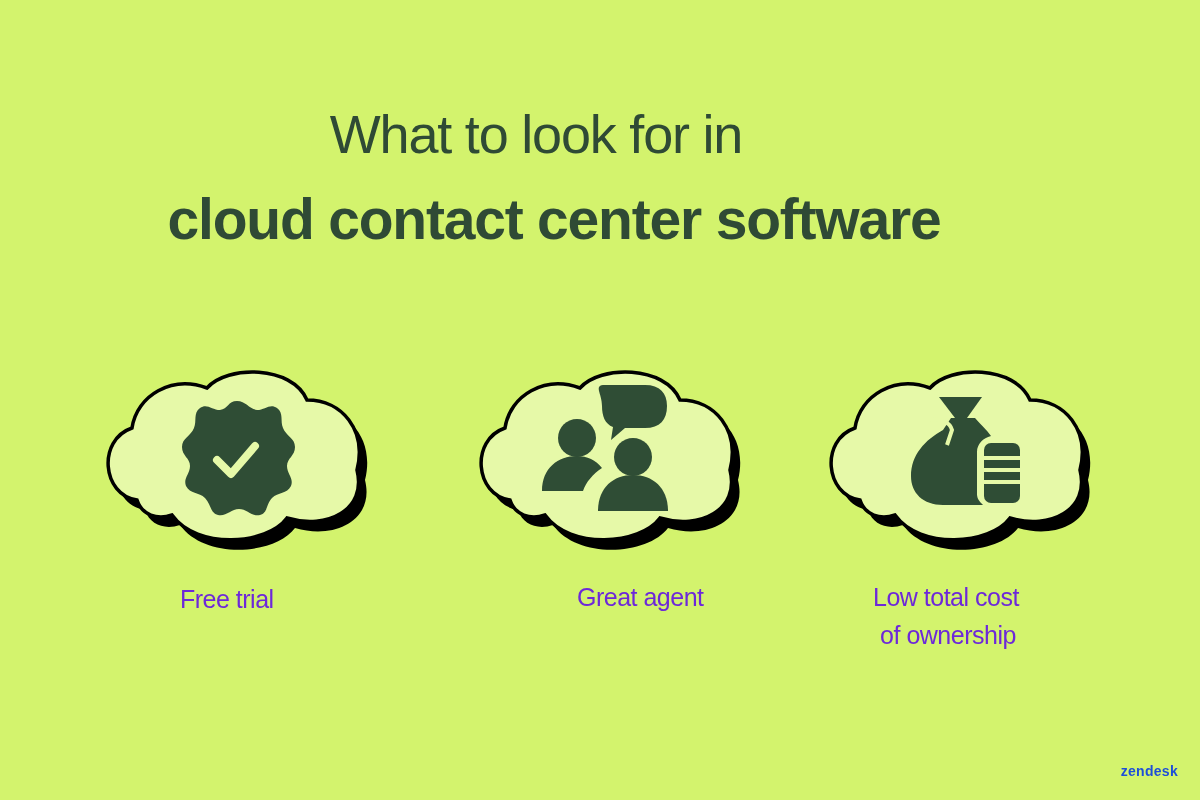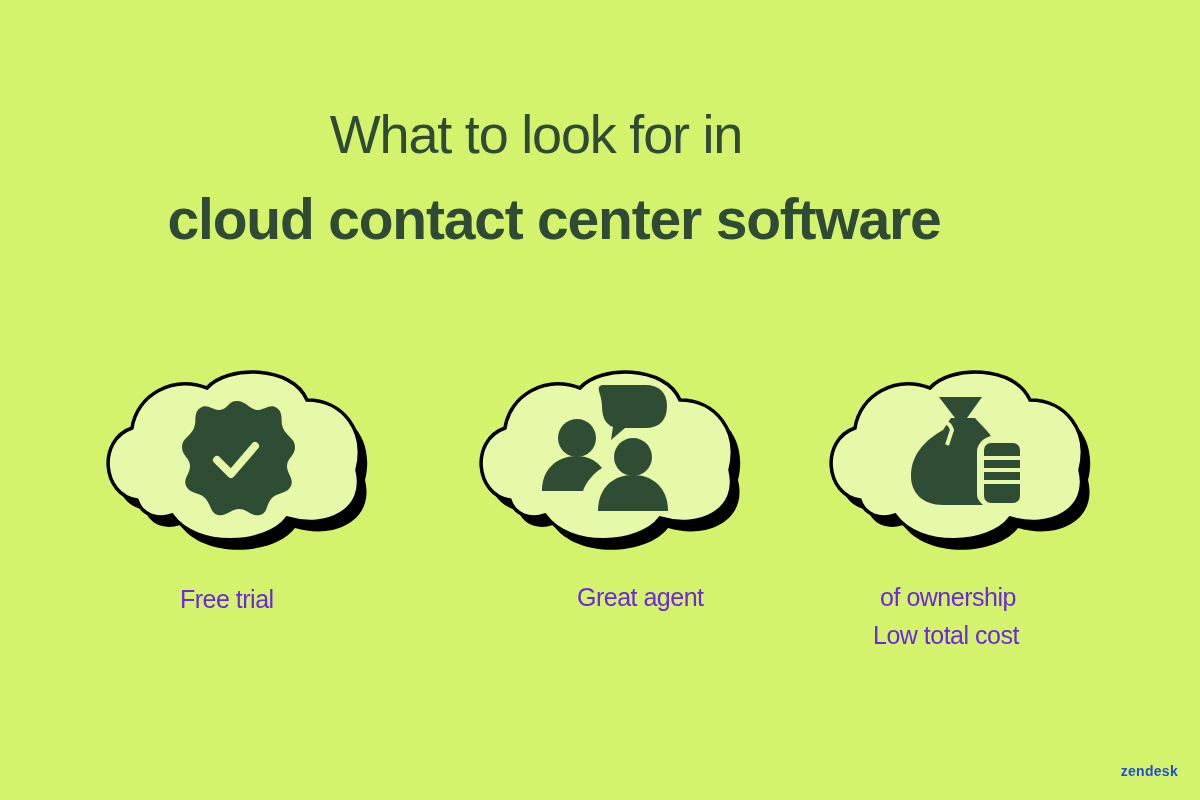--- a/index.html
+++ b/index.html
@@ -64,17 +64,17 @@
       <path d="M136 58 L160 58 C165 64 172 70 176 76 C168 78 162 84 162 92 L162 134 C162 139 165 142 168 145 L128 145 C108 145 96 133 96 116 C96 95 110 80 128 70 Z"></path>
       <path d="M115 60 C125 58 135 62 137 70 L132 85" fill="none" stroke="#e6f9a8" stroke-width="4"></path>
       <rect x="169" y="83" width="36" height="60" rx="7"></rect>
       <rect x="169" y="96" width="36" height="4" fill="#e6f9a8"></rect>
       <rect x="169" y="108" width="36" height="4" fill="#e6f9a8"></rect>
       <rect x="169" y="120" width="36" height="4" fill="#e6f9a8"></rect>
     </g>
   </svg>
 </div>
 <div class="label" style="left:873px;top:578px;text-align:right;">
+  <div>Low total cost</div>
   <div style="padding-right:3px;">of ownership</div>
-  <div>Low total cost</div>
 </div>
 
 <div class="logo">zendesk</div>
 
 </body></html>

